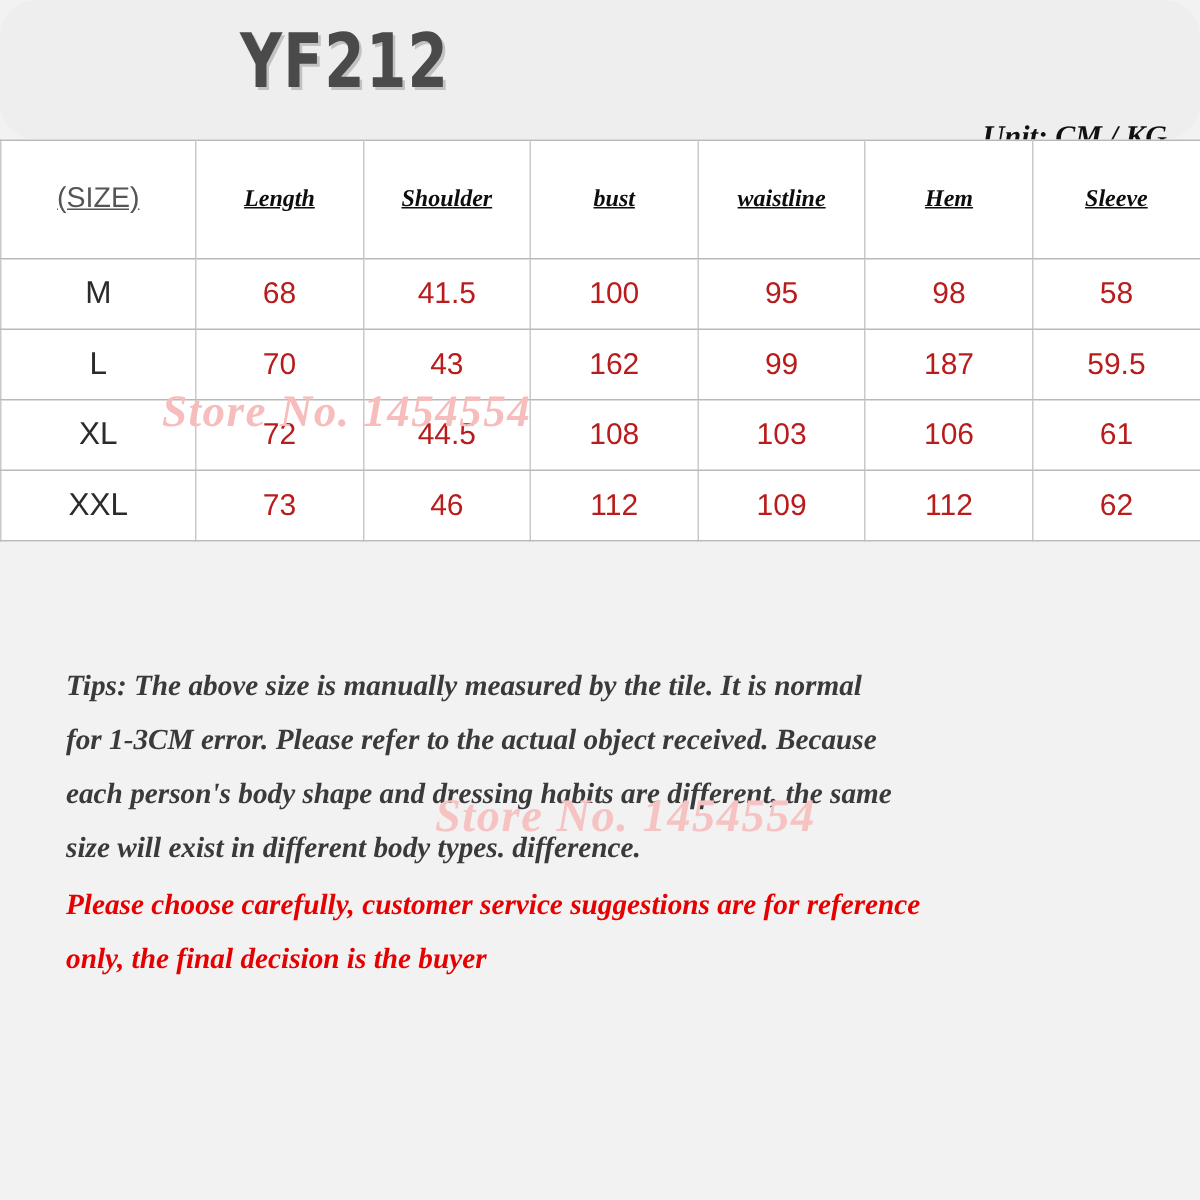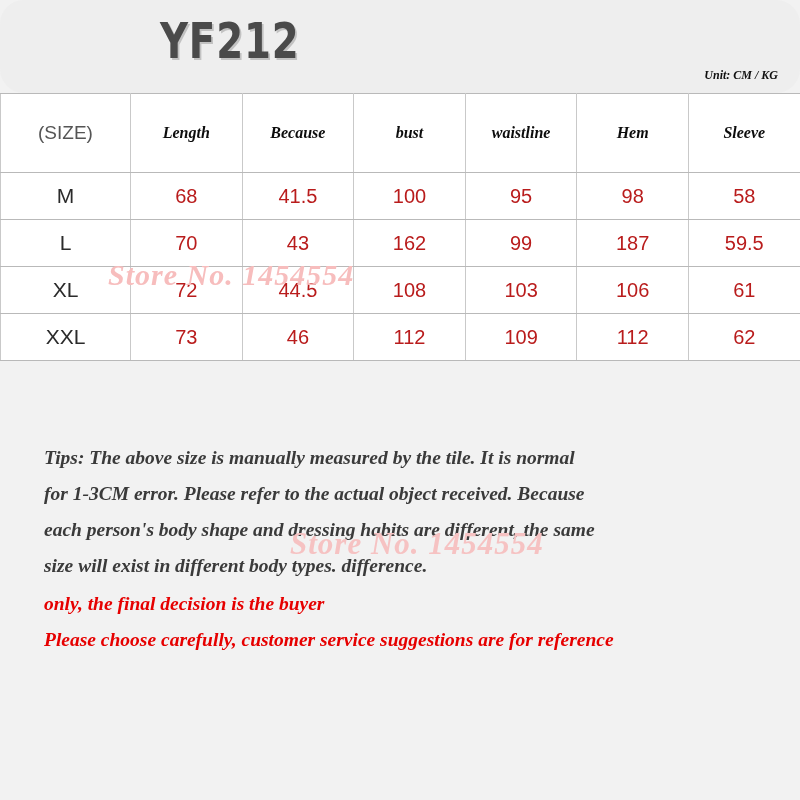--- a/index.html
+++ b/index.html
@@ -34,23 +34,23 @@
     letter-spacing: 1px;
     transform: scaleX(0.86);
     transform-origin: left top;
     text-shadow: 2px 2px 0 rgba(140,140,140,0.45);
     line-height: 1;
     white-space: nowrap;
   }
   .unit-label {
     position: absolute;
     right: 22px;
-    top: 68px;
-    font-family: "Liberation Serif", serif;
-    font-size: 12px;
+    top: 80px;
+    font-family: "Liberation Serif", serif;
+    font-size: 20px;
     font-weight: bold;
     font-style: italic;
     color: #111111;
     white-space: nowrap;
   }
 
   
   .size-table-wrap {
     position: relative;
     background: #ffffff;
@@ -73,20 +73,21 @@
     vertical-align: middle;
     background: #ffffff;
   }
   table.size-table tr.header-row th {
     height: 76px;
     font-family: "Liberation Serif", serif;
     font-size: 16px;
     font-weight: bold;
     font-style: italic;
     color: #0d0d0d;
+    text-decoration: underline;
   }
   table.size-table tr.header-row th.size-head {
     font-family: "Liberation Sans", sans-serif;
     font-size: 19px;
     font-weight: normal;
     font-style: normal;
     color: #555555;
   }
   table.size-table tr.data-row td {
     height: 44px;
@@ -165,21 +166,21 @@
         <col class="c-data">
         <col class="c-data">
       <col class="c-data">
         <col class="c-data">
         <col class="c-data">
     </colgroup>
     <thead>
       <tr class="header-row">
         <th class="size-head">(SIZE)</th>
         <th>Length</th>
-        <th>Because</th>
+        <th>Shoulder</th>
         <th>bust</th>
         <th>waistline</th>
         <th>Hem</th>
         <th>Sleeve</th>
       </tr>
     </thead>
     <tbody>
       <tr class="data-row">
         <td class="size-cell">M</td>
         <td>68</td>
@@ -223,18 +224,18 @@
 <div class="watermark watermark-table">Store No. 1454554</div>
 
 <div class="tips-block">
   <div class="tips-paragraph">
     <div class="tips-line">Tips: The above size is manually measured by the tile. It is normal</div>
     <div class="tips-line">for 1-3CM error. Please refer to the actual object received. Because</div>
     <div class="tips-line">each person's body shape and dressing habits are different, the same</div>
     <div class="tips-line">size will exist in different body types. difference.</div>
   </div>
   <div class="warning-paragraph">
+    <div class="tips-line warn">Please choose carefully, customer service suggestions are for reference</div>
     <div class="tips-line warn">only, the final decision is the buyer</div>
-    <div class="tips-line warn">Please choose carefully, customer service suggestions are for reference</div>
   </div>
 </div>
 
 <div class="watermark watermark-tips">Store No. 1454554</div>
 
 </body></html>

